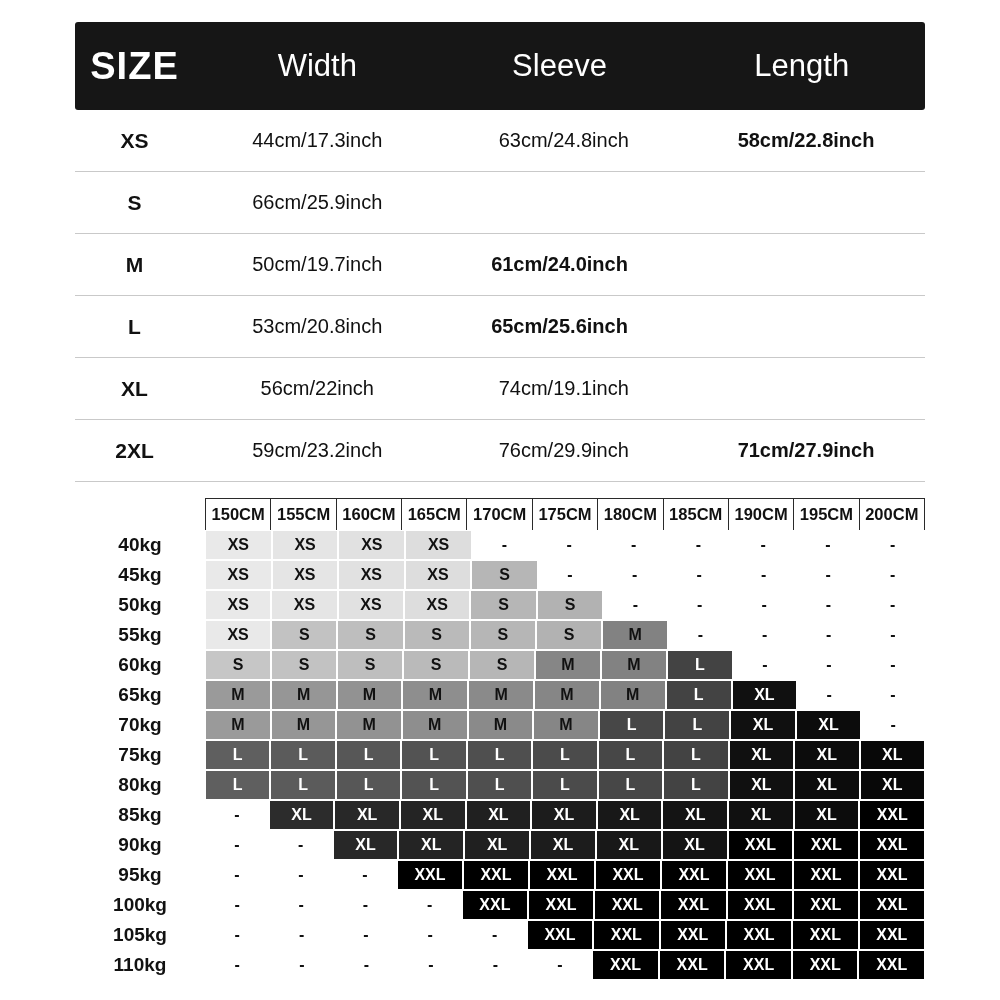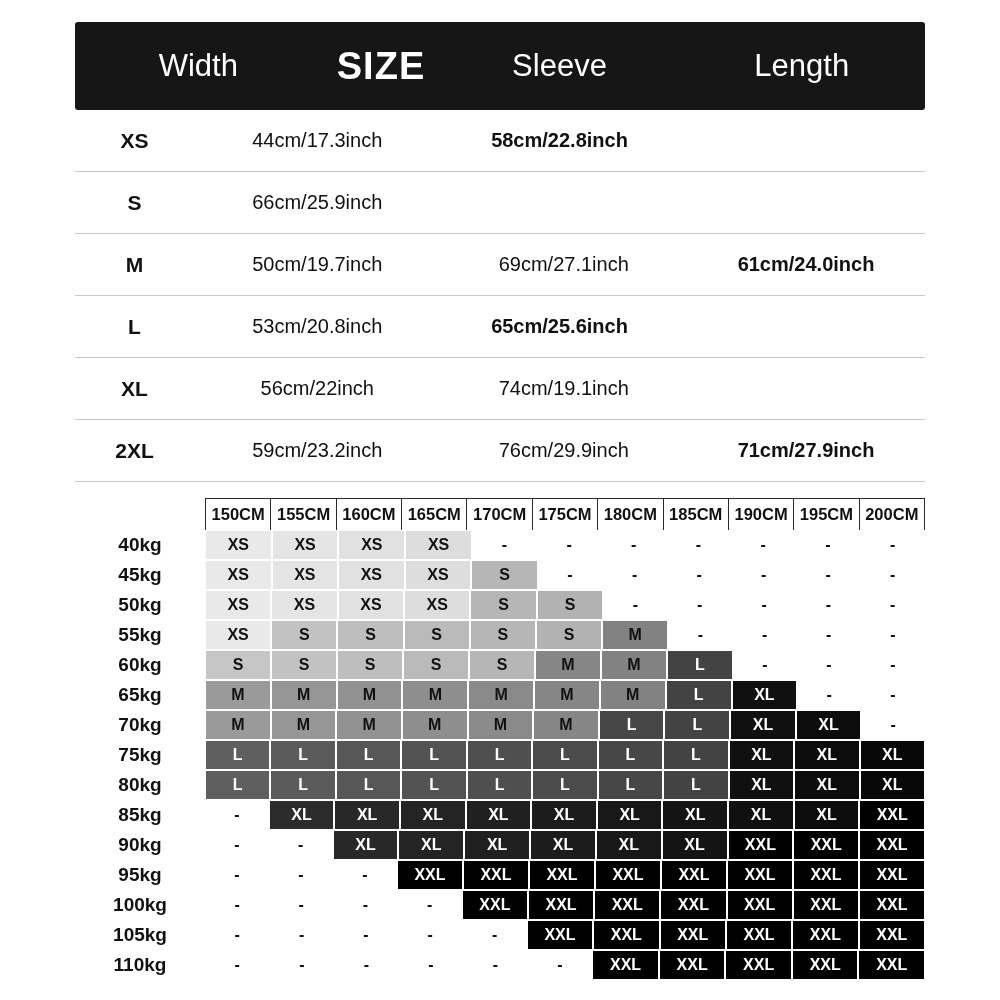--- a/index.html
+++ b/index.html
@@ -59,39 +59,39 @@
     border: 1px solid #ffffff;
   }
 </style>
 </head>
 <body>
 
 <div class="page">
 
   <div class="size-table">
     <div class="st-header">
+      <div class="st-h h-size">SIZE</div>
       <div class="st-h h-width">Width</div>
-      <div class="st-h h-size">SIZE</div>
       <div class="st-h h-sleeve">Sleeve</div>
       <div class="st-h h-length">Length</div>
     </div>
     <div class="st-body">
         <div class="st-row">
           <div class="c-size">XS</div>
           <div class="c-width">44cm/17.3inch</div>
+          <div class="c-length">63cm/24.8inch</div>
           <div class="c-sleeve">58cm/22.8inch</div>
         </div>
         <div class="st-row">
           <div class="c-size">S</div>
           <div class="c-length">66cm/25.9inch</div>
         </div>
         <div class="st-row">
           <div class="c-size">M</div>
           <div class="c-width">50cm/19.7inch</div>
-          <div class="c-length">69cm/27.1inch</div>
           <div class="c-sleeve">61cm/24.0inch</div>
         </div>
         <div class="st-row">
           <div class="c-size">L</div>
           <div class="c-width">53cm/20.8inch</div>
           <div class="c-sleeve">65cm/25.6inch</div>
         </div>
         <div class="st-row">
           <div class="c-size">XL</div>
           <div class="c-width">56cm/22inch</div>

